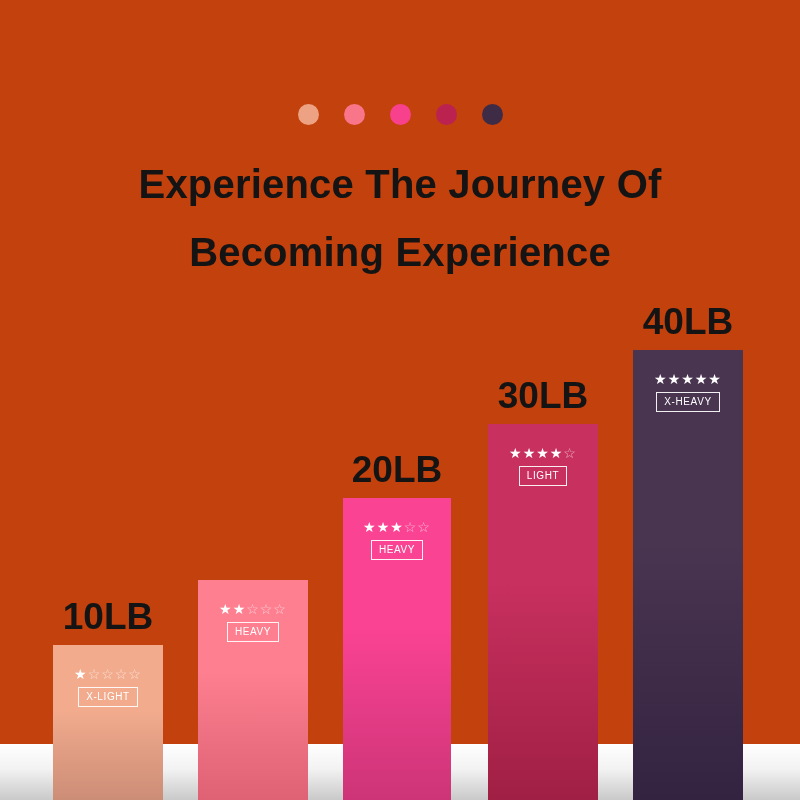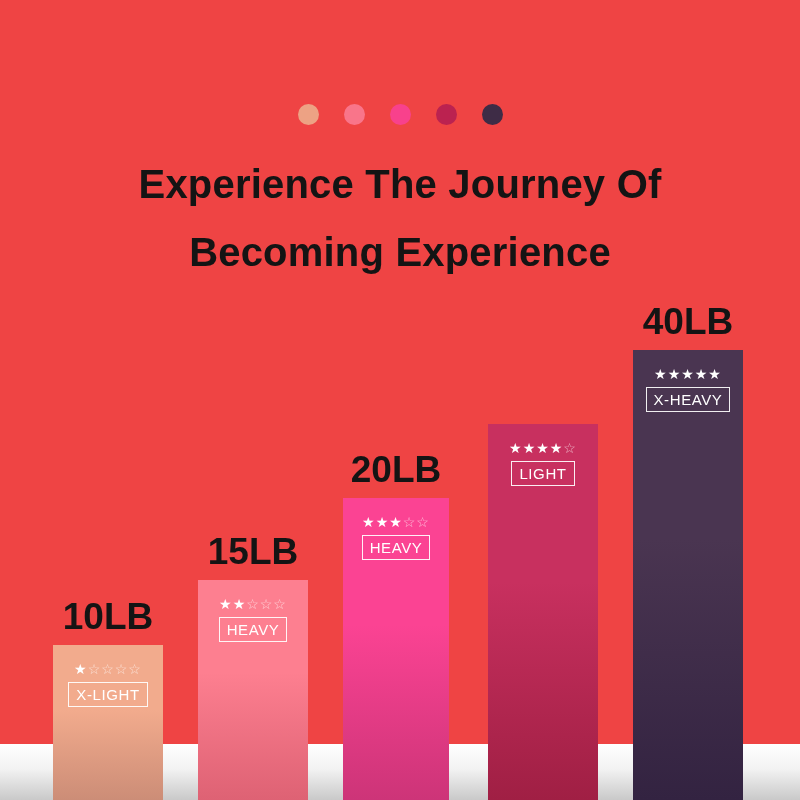--- a/index.html
+++ b/index.html
@@ -11,21 +11,21 @@
     height: 800px;
     background: #ffffff;
     font-family: "Liberation Sans", sans-serif;
     overflow: hidden;
   }
 
   #stage {
     position: relative;
     width: 800px;
     height: 800px;
-    background: #ef4444;
+    background: #c2410c;
     overflow: hidden;
   }
 
   
   #floor {
     position: absolute;
     left: 0;
     bottom: 0;
     width: 800px;
     height: 56px;
@@ -111,21 +111,21 @@
     white-space: nowrap;
   }
   .stars .off {
     opacity: 0.62;
   }
   .badge {
     margin-top: 5px;
     display: inline-block;
     border: 1.4px solid rgba(255,255,255,0.92);
     color: #ffffff;
-    font-size: 15px;
+    font-size: 10px;
     line-height: 1;
     letter-spacing: 0.6px;
     padding: 4px 7px 4px 7px;
     white-space: nowrap;
   }
 </style>
 </head>
 <body>
 
 <div id="stage">
@@ -146,30 +146,30 @@
   </div>
 
   <div id="chart">
       <div class="bar-group" style="left: 53px; width: 110px; height: 215px;">
         <div class="bar" style="height: 155px; background: linear-gradient(rgb(242, 171, 141) 0%, rgb(242, 171, 141) 42%, rgb(204, 141, 119) 100%);"></div>
         <div class="bar-value" style="bottom: 165px;">10LB</div>
         <div class="bar-badge-block" style="bottom: 93px;"><div class="stars"><span class="on">★</span><span class="off">☆</span><span class="off">☆</span><span class="off">☆</span><span class="off">☆</span></div><span class="badge">X-LIGHT</span></div>
       </div>
       <div class="bar-group" style="left: 198px; width: 110px; height: 280px;">
         <div class="bar" style="height: 220px; background: linear-gradient(rgb(253, 127, 144) 0%, rgb(253, 127, 144) 42%, rgb(222, 98, 116) 100%);"></div>
-        <div class="bar-value" style="bottom: 230px;">15LB</div>
         <div class="bar-badge-block" style="bottom: 158px;"><div class="stars"><span class="on">★</span><span class="on">★</span><span class="off">☆</span><span class="off">☆</span><span class="off">☆</span></div><span class="badge">HEAVY</span></div>
       </div>
-      <div class="bar-group" style="left: 343px; width: 90px; height: 362px; padding-left: 16px;">
+      <div class="bar-group" style="left: 343px; width: 108px; height: 362px;">
         <div class="bar" style="height: 302px; background: linear-gradient(rgb(251, 67, 147) 0%, rgb(251, 67, 147) 42%, rgb(205, 52, 120) 100%);"></div>
         <div class="bar-value" style="bottom: 312px;">20LB</div>
         <div class="bar-badge-block" style="bottom: 240px;"><div class="stars"><span class="on">★</span><span class="on">★</span><span class="on">★</span><span class="off">☆</span><span class="off">☆</span></div><span class="badge">HEAVY</span></div>
       </div>
       <div class="bar-group" style="left: 488px; width: 110px; height: 436px;">
         <div class="bar" style="height: 376px; background: linear-gradient(rgb(200, 48, 95) 0%, rgb(200, 48, 95) 42%, rgb(160, 31, 68) 100%);"></div>
+        <div class="bar-value" style="bottom: 386px;">30LB</div>
         <div class="bar-badge-block" style="bottom: 314px;"><div class="stars"><span class="on">★</span><span class="on">★</span><span class="on">★</span><span class="on">★</span><span class="off">☆</span></div><span class="badge">LIGHT</span></div>
       </div>
       <div class="bar-group" style="left: 633px; width: 110px; height: 510px; text-decoration: underline;">
         <div class="bar" style="height: 450px; background: linear-gradient(rgb(74, 53, 81) 0%, rgb(74, 53, 81) 42%, rgb(51, 35, 65) 100%);"></div>
         <div class="bar-value" style="bottom: 460px;">40LB</div>
         <div class="bar-badge-block" style="bottom: 388px;"><div class="stars"><span class="on">★</span><span class="on">★</span><span class="on">★</span><span class="on">★</span><span class="on">★</span></div><span class="badge">X-HEAVY</span></div>
       </div>
     </div>
 
 </div>

